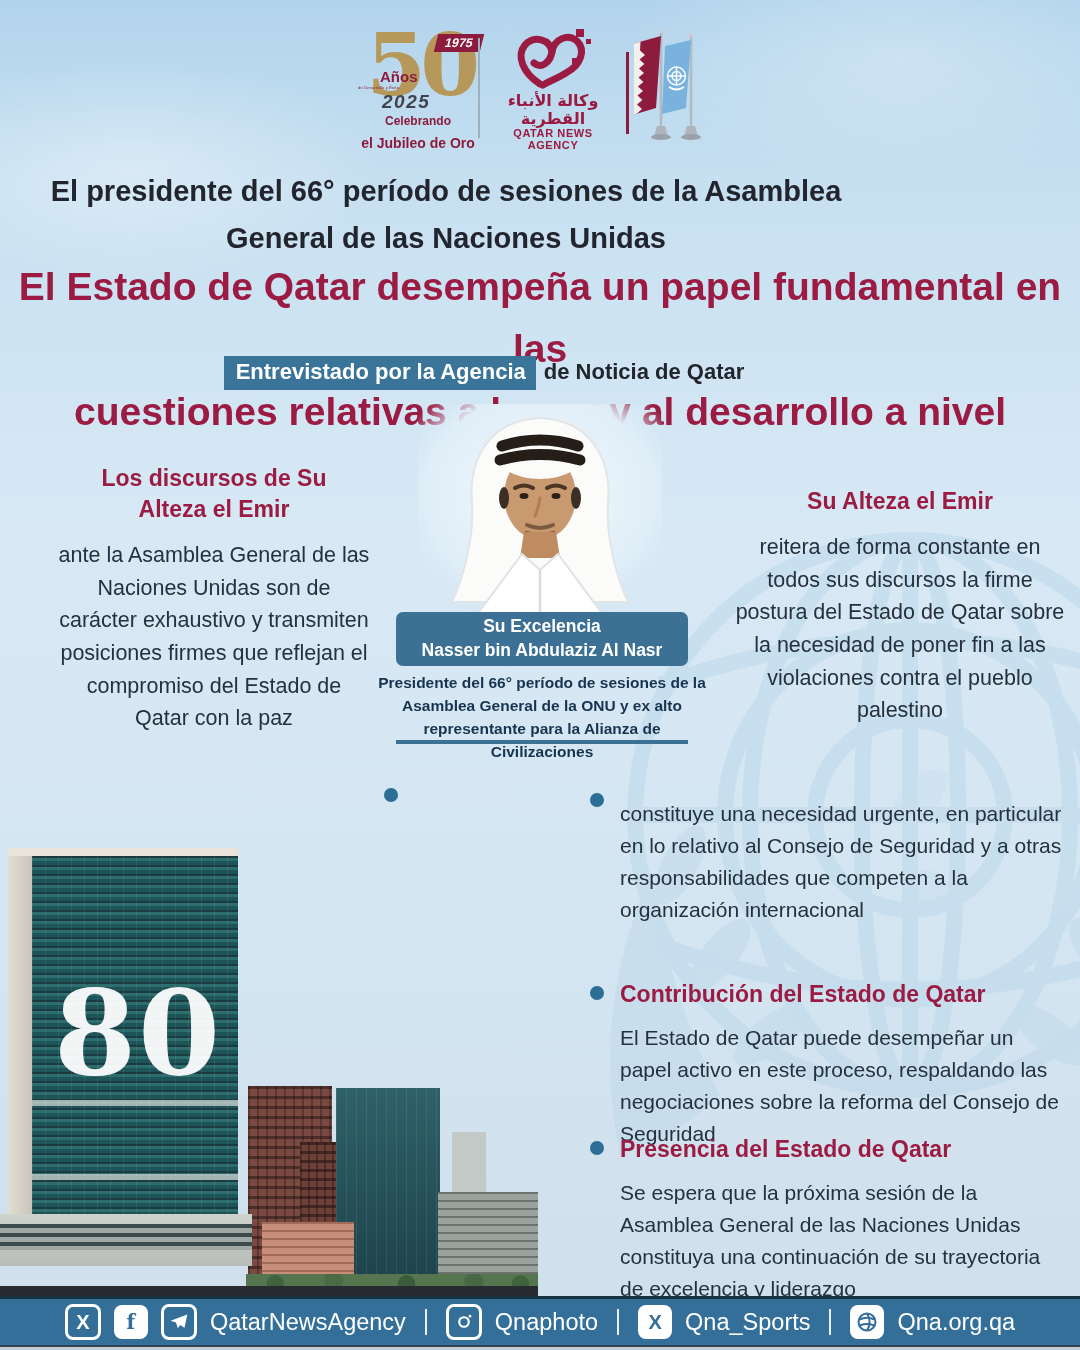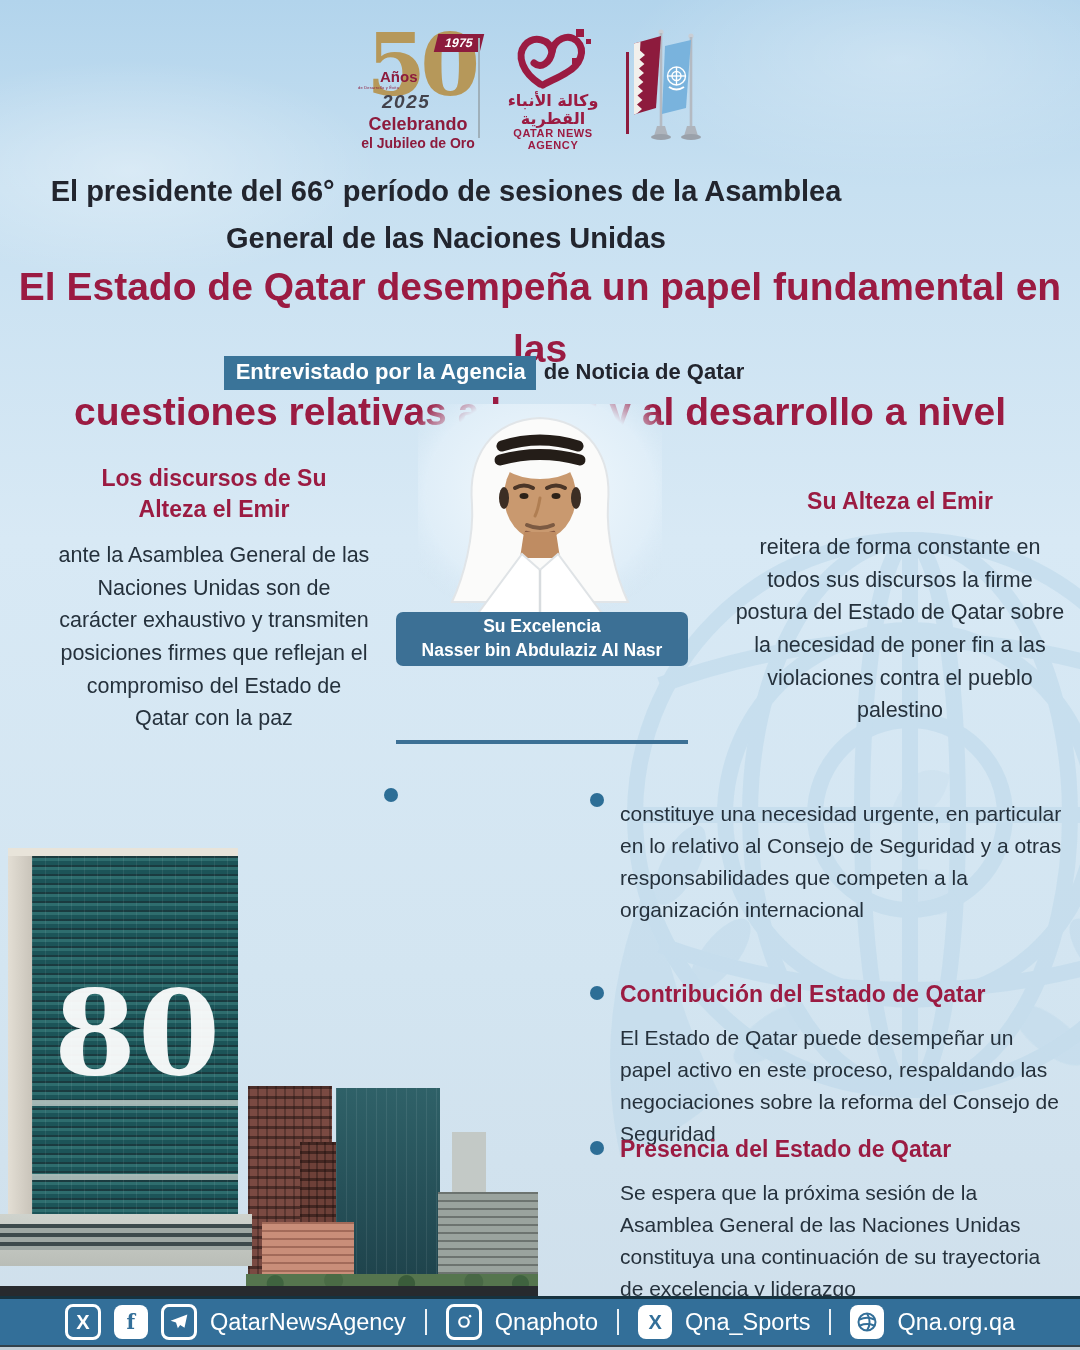--- a/index.html
+++ b/index.html
@@ -12,21 +12,21 @@
   .wm{position:absolute;right:-190px;top:395px;opacity:.55;pointer-events:none;}
 
   
   .hdr{position:absolute;left:0;top:0;width:1080px;height:160px;}
   .jubilee{position:absolute;left:366px;top:28px;width:104px;height:116px;}
   .j50{position:absolute;right:-4px;top:-6px;font-family:"DejaVu Serif",serif;font-weight:bold;font-size:86px;line-height:1;color:#b6985a;letter-spacing:-6px;}
   .j1975{position:absolute;right:-12px;top:6px;background:#8d1b3d;color:#fff;font-weight:bold;font-size:12.5px;padding:2px 9px;transform:skewX(-14deg);}
   .janos{position:absolute;left:-6px;top:40px;color:#8d1b3d;font-weight:bold;font-size:15px;margin-left:20px;}
   .jtag{position:absolute;left:-8px;top:57px;color:#8d1b3d;font-size:4px;letter-spacing:.2px;}
   .j2025{position:absolute;left:16px;top:63px;color:#43434c;font-weight:bold;font-size:19px;letter-spacing:1.5px;font-style:italic;}
-  .jcel{position:absolute;left:-18px;top:86px;width:140px;text-align:center;color:#8d1b3d;font-weight:bold;font-size:18px;}
+  .jcel{position:absolute;left:-18px;top:86px;width:140px;text-align:center;color:#8d1b3d;font-weight:bold;font-size:12px;}
   .jjub{position:absolute;left:-18px;top:107px;width:140px;text-align:center;color:#8d1b3d;font-weight:bold;font-size:14px;}
   .vdiv-gray{position:absolute;left:478px;top:38px;width:2px;height:100px;background:#9fb0ba;}
   .qnalogo{position:absolute;left:492px;top:28px;width:122px;height:118px;text-align:center;}
   .qnalogo svg{display:block;margin:0 auto;}
   .qar{margin-top:2px;color:#9b1b42;font-weight:bold;font-size:16px;font-family:"DejaVu Sans",sans-serif;direction:rtl;line-height:1.1;}
   .qlat{color:#9b1b42;font-weight:bold;font-size:11px;letter-spacing:.6px;}
   .vdiv-maroon{position:absolute;left:626px;top:52px;width:3px;height:82px;background:#8d1b3d;}
   .flags{position:absolute;left:634px;top:24px;width:76px;height:124px;}
 
   
@@ -248,20 +248,21 @@
       <path d="M108,128 Q122,133 136,128" stroke="#8a5a44" stroke-width="2.5" fill="none" stroke-linecap="round"></path>
 
       <path d="M106,128 L138,128 L142,154 L102,154 Z" fill="#bf8c62"></path>
       <path d="M58,212 L104,150 L122,166 L140,150 L186,212 Z" fill="#ffffff" stroke="#dfe3e6" stroke-width="2"></path>
       <line x1="122" y1="166" x2="122" y2="212" stroke="#d8dcdf" stroke-width="2.5"></line>
     </svg>
   </div>
 
   <div class="plate">Su Excelencia
 Nasser bin Abdulaziz Al Nasr</div>
+  <div class="pdesc">Presidente del 66° período de sesiones de la Asamblea General de la ONU  y ex alto representante para la Alianza de Civilizaciones</div>
   <div class="pline"></div>
 
   <div class="dot" style="left:384px;top:788px;"></div>
 
   <div class="dot" style="left:590px;top:793px;"></div>
   <div class="bullet-sec" style="top:786px;">
     <div class="col-b">constituye una necesidad urgente, en particular en lo relativo al Consejo de Seguridad y a otras responsabilidades que competen a la organización internacional</div>
   </div>
 
   <div class="dot" style="left:590px;top:986px;"></div>

